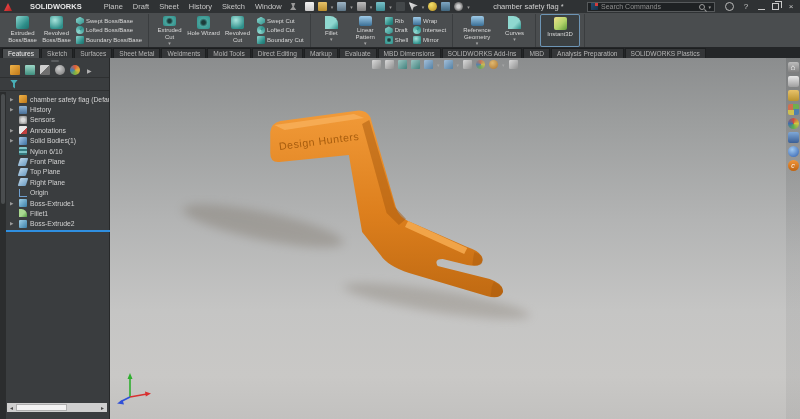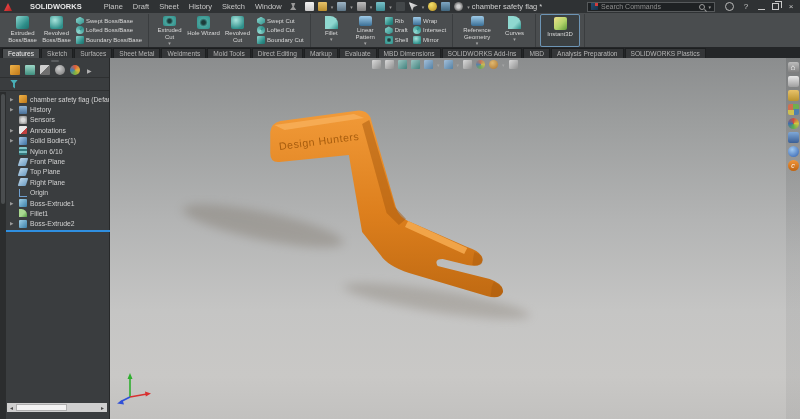--- a/index.html
+++ b/index.html
@@ -18,21 +18,21 @@
   .qi-open{background:linear-gradient(180deg,#e8c36a,#b98e2e)}
   .qi-save{background:linear-gradient(180deg,#9fb6c6,#5d7586)}
   .qi-print{background:linear-gradient(180deg,#bdbdbd,#7e7e7e)}
   .qi-undo{background:linear-gradient(180deg,#79c2c9,#3c8b92)}
   .qi-redo{background:#5a5d5f;opacity:.5}
   .qi-select{background:linear-gradient(135deg,#f0f0f0,#9f9f9f);clip-path:polygon(0 0,100% 38%,55% 55%,38% 100%)}
   .qi-sketch{background:radial-gradient(circle at 35% 30%,#f5e06a,#b78f1f);border-radius:50%}
   .qi-rebuild{background:linear-gradient(180deg,#7fa8c4,#41677f)}
   .qi-options{background:radial-gradient(circle at 50% 50%,#cfcfcf 25%,#6f6f6f 70%);border-radius:50%}
   .dd{font-size:5px;color:#9a9a9a}
-  .doc-title{flex:1;text-align:left;color:#cfcfcf;font-size:7.5px}
+  .doc-title{flex:1;text-align:center;color:#cfcfcf;font-size:7.5px}
   .searchbox{display:flex;align-items:center;gap:3px;background:#1e2123;border:1px solid #56595b;height:10px;width:128px;padding:0 3px;font-size:7px;color:#8f8f8f}
   .sw-badge{width:7px;height:7px;background:linear-gradient(135deg,#274d6e,#16314a);position:relative}
   .sw-badge:after{content:"";position:absolute;right:0;top:0;width:3px;height:3px;background:#d23c3c}
   .search-label{flex:1;white-space:nowrap;overflow:hidden}
   .mag{width:6px;height:6px;border:1px solid #9a9a9a;border-radius:50%;position:relative}
   .mag:after{content:"";position:absolute;width:3px;height:1px;background:#9a9a9a;transform:rotate(45deg);left:4px;top:5px}
   .winbtns{display:flex;align-items:center;gap:7px;margin-left:8px;color:#c9c9c9;font-size:8px}
   .wb{width:10px;text-align:center;line-height:10px}
   .wb-user{width:9px;height:9px;border:1px solid #b9b9b9;border-radius:50%;font-size:6px;line-height:8px;text-align:center}
   .wb-min{border-bottom:1px solid #c9c9c9;height:6px;width:7px}

